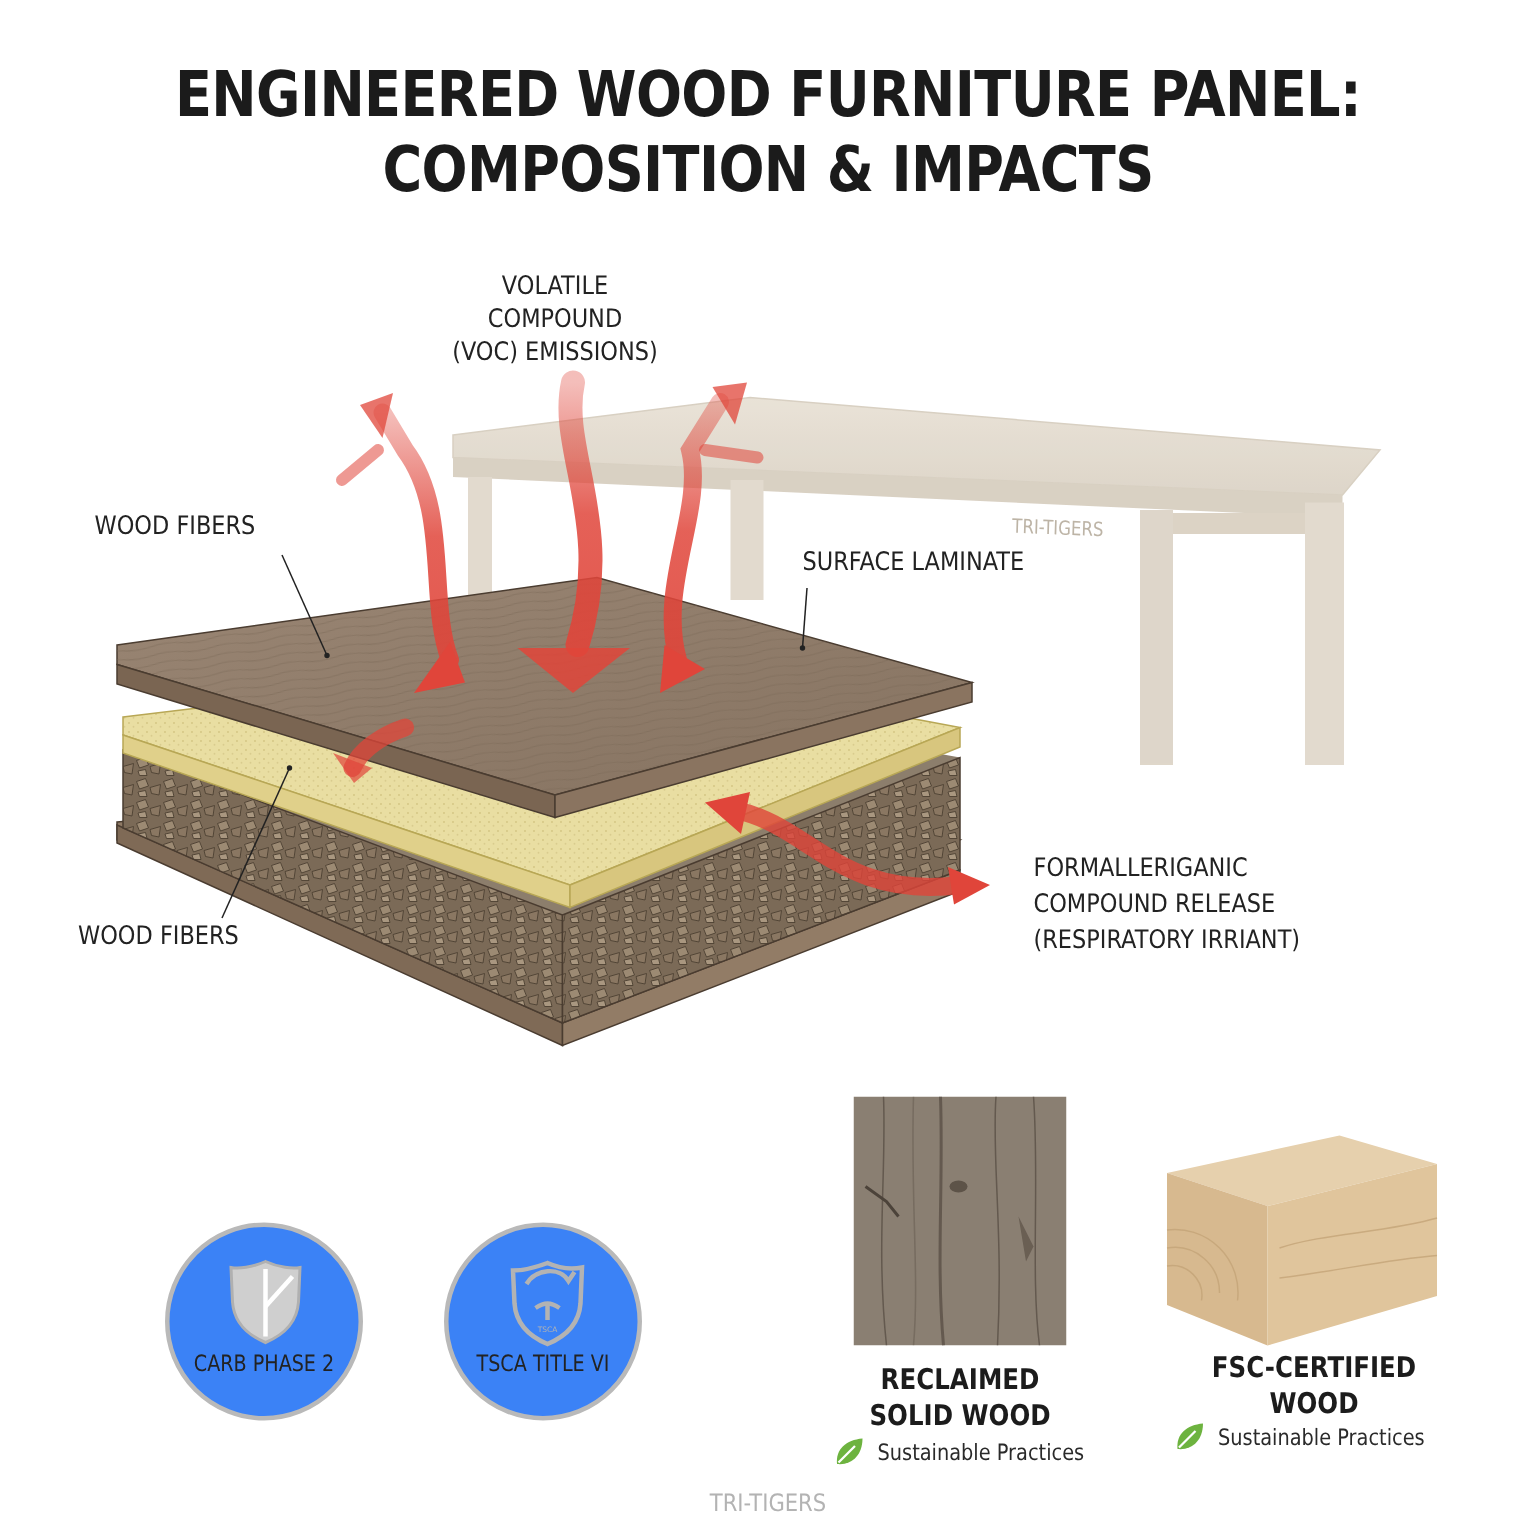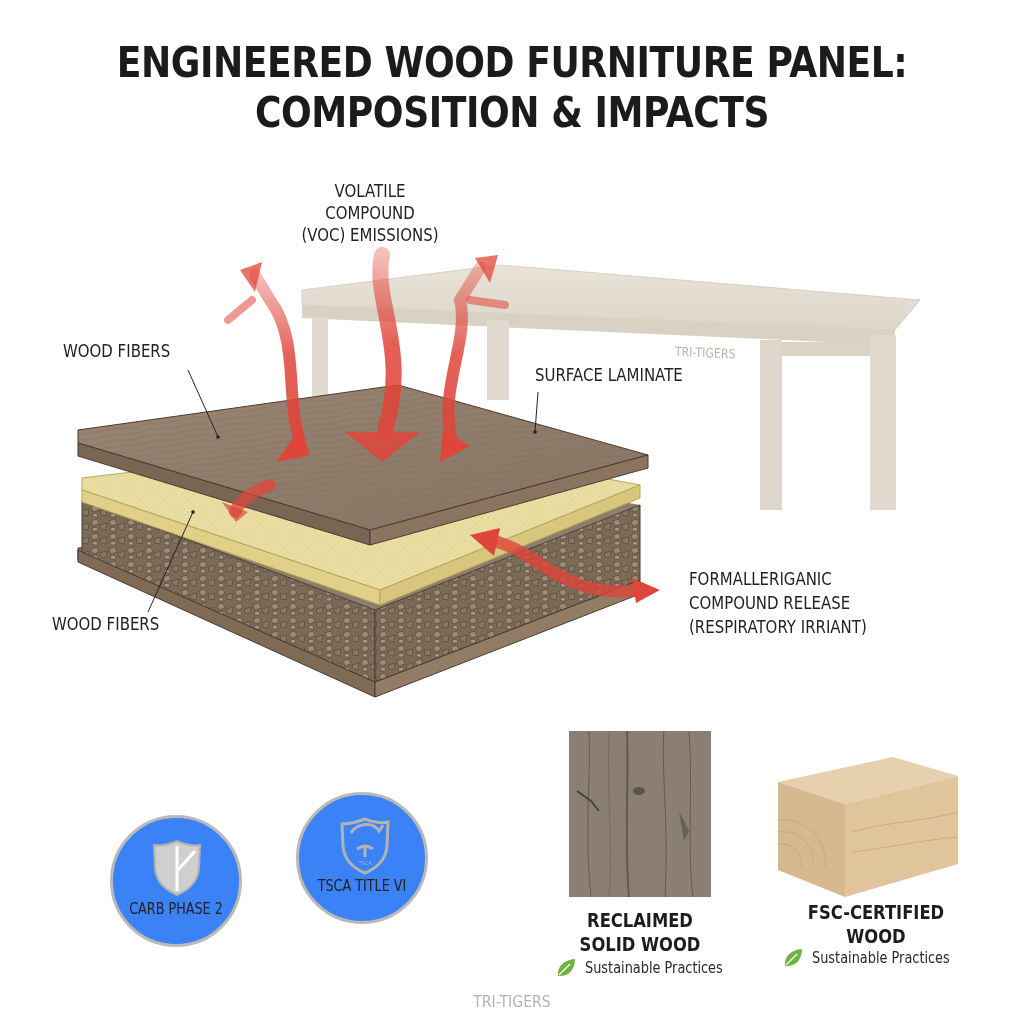--- a/index.html
+++ b/index.html
@@ -170,21 +170,21 @@
 
 <div class="badge" style="left:110px; top:815px;">
   <svg class="badge-icon" width="52" height="60" viewBox="0 0 52 60">
     <path d="M26 3 C35 7 44 8 49 7 L48 30 C47 44 38 52 26 57 C14 52 5 44 4 30 L3 7 C8 8 17 7 26 3 Z" fill="#cfcfcf" stroke="#b0b0b0" stroke-width="2"></path>
     <path d="M26 8 L26 53" stroke="#fff" stroke-width="3"></path>
     <path d="M26 33 L44 13" stroke="#fff" stroke-width="3"></path>
   </svg>
   <div class="badge-text">CARB PHASE 2</div>
 </div>
 
-<div class="badge" style="left:296px; top:792px;">
+<div class="badge" style="left:296px; top:815px;">
   <svg class="badge-icon" width="56" height="62" viewBox="0 0 56 62">
     <path d="M28 4 C37 8 46 8 51 7 L50 31 C49 45 40 53 28 58 C16 53 7 45 6 31 L5 9 C12 9 20 7 28 4 Z" fill="none" stroke="#b3b3b3" stroke-width="3"></path>
     <path d="M14 18 C20 8 36 6 42 16 L46 10" fill="none" stroke="#b3b3b3" stroke-width="3"></path>
     <path d="M20 34 C26 30 30 30 36 34 M28 32 L28 42" fill="none" stroke="#b3b3b3" stroke-width="3"></path>
     <text x="28" y="50" font-size="5" fill="#b3b3b3" text-anchor="middle" font-family="DejaVu Sans, sans-serif">TSCA</text>
   </svg>
   <div class="badge-text">TSCA TITLE VI</div>
 </div>
 
 <svg style="position:absolute; left:569px; top:731px;" width="142" height="166">

